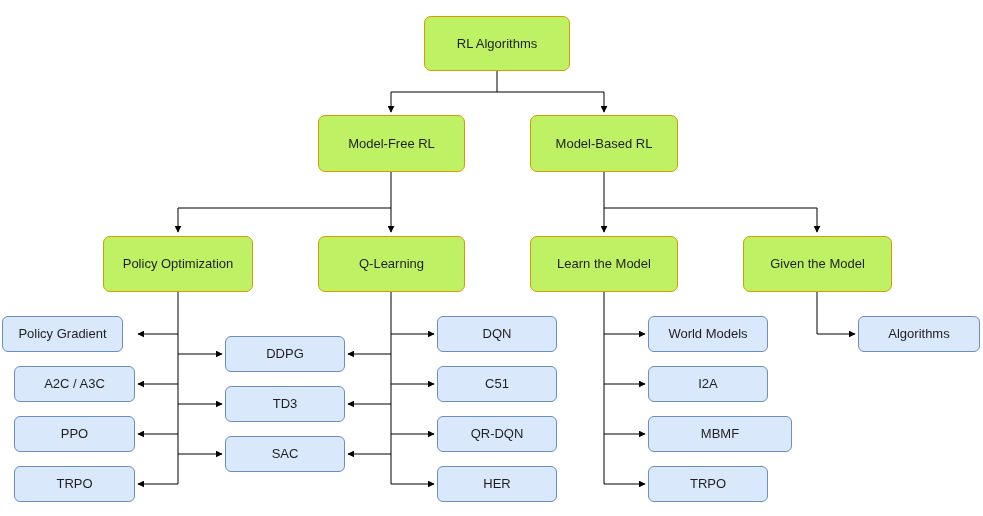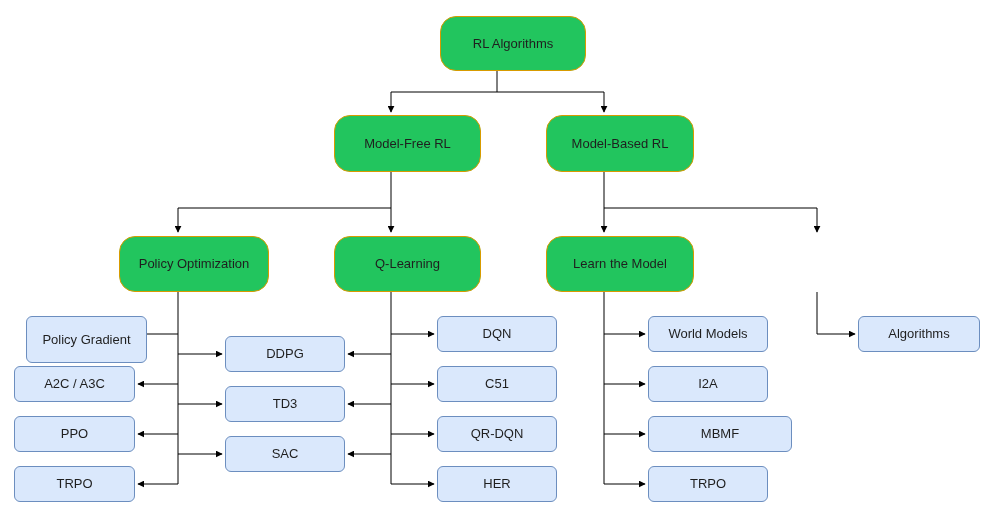--- a/index.html
+++ b/index.html
@@ -32,24 +32,23 @@
     box-sizing: border-box;
     display: flex;
     align-items: center;
     justify-content: center;
     text-align: center;
     font-size: 13px;
     color: #1f1f1f;
     line-height: 1.2;
   }
   .category {
-    background: #22c55e;
+    background: #bef264;
     border: 1px solid #D79B00;
-    border-radius: 16px;
-    margin-left: 16px;
+    border-radius: 7px;
   }
   .leaf {
     background: #DAE8FC;
     border: 1px solid #6C8EBF;
     border-radius: 6px;
   }
 </style>
 </head>
 <body>
 
@@ -104,22 +103,23 @@
   <div class="node category" style="left:318px;top:115px;width:147px;height:57px">Model-Free RL</div>
 
   <div class="node category" style="left:530px;top:115px;width:148px;height:57px">Model-Based RL</div>
 
   <div class="node category" style="left:103px;top:236px;width:150px;height:56px">Policy Optimization</div>
 
   <div class="node category" style="left:318px;top:236px;width:147px;height:56px">Q-Learning</div>
 
   <div class="node category" style="left:530px;top:236px;width:148px;height:56px">Learn the Model</div>
 
+  <div class="node category" style="left:743px;top:236px;width:149px;height:56px">Given the Model</div>
 
-  <div class="node leaf" style="left:26px;top:316px;width:121px;height:47px">Policy Gradient</div>
+  <div class="node leaf" style="left:2px;top:316px;width:121px;height:36px">Policy Gradient</div>
   <div class="node leaf" style="left:14px;top:366px;width:121px;height:36px">A2C / A3C</div>
   <div class="node leaf" style="left:14px;top:416px;width:121px;height:36px">PPO</div>
   <div class="node leaf" style="left:14px;top:466px;width:121px;height:36px">TRPO</div>
 
   <div class="node leaf" style="left:225px;top:336px;width:120px;height:36px">DDPG</div>
   <div class="node leaf" style="left:225px;top:386px;width:120px;height:36px">TD3</div>
   <div class="node leaf" style="left:437px;top:316px;width:120px;height:36px">DQN</div>
 
   <div class="node leaf" style="left:225px;top:436px;width:120px;height:36px">SAC</div>
   <div class="node leaf" style="left:437px;top:366px;width:120px;height:36px">C51</div>

